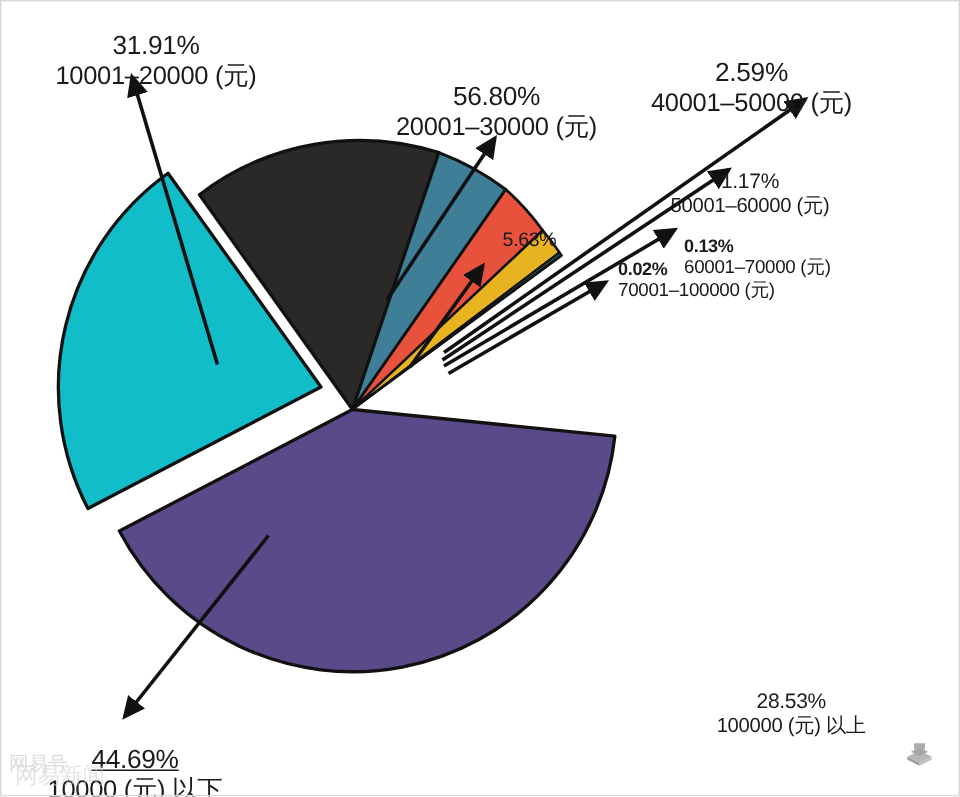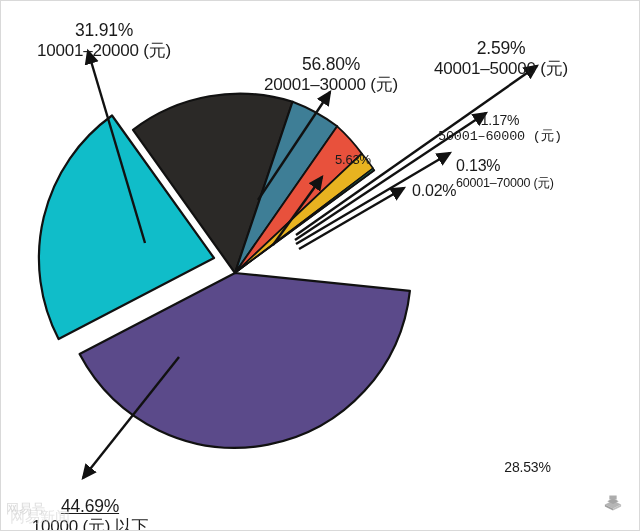--- a/index.html
+++ b/index.html
@@ -26,24 +26,24 @@
   }
   .lbl .pct{
     display:block;
     font-size:17.5px;
     margin-top:16px;
   }
   .lbl .rng{
     display:block;
     font-size:17px;
   }
-  .lbl.small .pct{font-size:16px;}
+  .lbl.small .pct{font-size:12px;font-weight:bold;}
   .lbl.small .rng{font-size:12.5px;}
   .lbl.mid .pct{font-size:14px;}
-  .lbl.mid .rng{font-size:13.5px;font-family:Liberation Mono, monospace;}
+  .lbl.mid .rng{font-size:13.5px;}
   .lbl.ctr{text-align:center;}
   .lbl.lft{text-align:left;}
   .watermark{
     position:absolute;
     font-size:13px;
     color:#cfcfcf;
     opacity:.75;
     white-space:nowrap;
     pointer-events:none;
     font-family:"DejaVu Sans",sans-serif;
@@ -138,31 +138,33 @@
 
   <div class="lbl ctr mid" style="left:268px;top:136px;width:170px;">
     <span class="pct" style="font-size:13px;text-align:center;">5.63%</span>
   </div>
 
   <div class="lbl lft small" style="left:456px;top:141px;">
     <span class="pct">0.13%</span>
     <span class="rng">60001–70000 (元)</span>
   </div>
 
-  <div class="lbl lft small" style="left:412px;top:166px;">
+  <div class="lbl lft small" style="left:412px;top:156px;">
     <span class="pct">0.02%</span>
+    <span class="rng">70001–100000 (元)</span>
   </div>
 
   <div class="lbl ctr" style="left:0px;top:480px;width:180px;text-decoration:underline;">
     <span class="pct">44.69%</span>
     <span class="rng">10000 (元) 以下</span>
   </div>
 
   <div class="lbl ctr mid" style="left:440px;top:443px;width:175px;">
     <span class="pct">28.53%</span>
+    <span class="rng">100000 (元) 以上</span>
   </div>
 
   <div class="watermark" style="left:6px;top:500px;">网易号</div>
   <div class="watermark" style="left:10px;top:508px;font-size:15px;opacity:.55;">网易新闻</div>
 
   <svg class="logo" viewBox="0 0 32 32">
     <path d="M6 19 L16 14 L26 19 L16 24 Z" fill="#8a8a8a"></path>
     <path d="M9 15 L16 11.5 L23 15 L16 18.5 Z" fill="#6f6f6f"></path>
     <path d="M11.5 8 L20.5 8 L20.5 13 L11.5 13 Z" fill="#7a7a7a"></path>
     <path d="M6 19 L6 21.5 L16 26.5 L16 24 Z" fill="#666666"></path>

